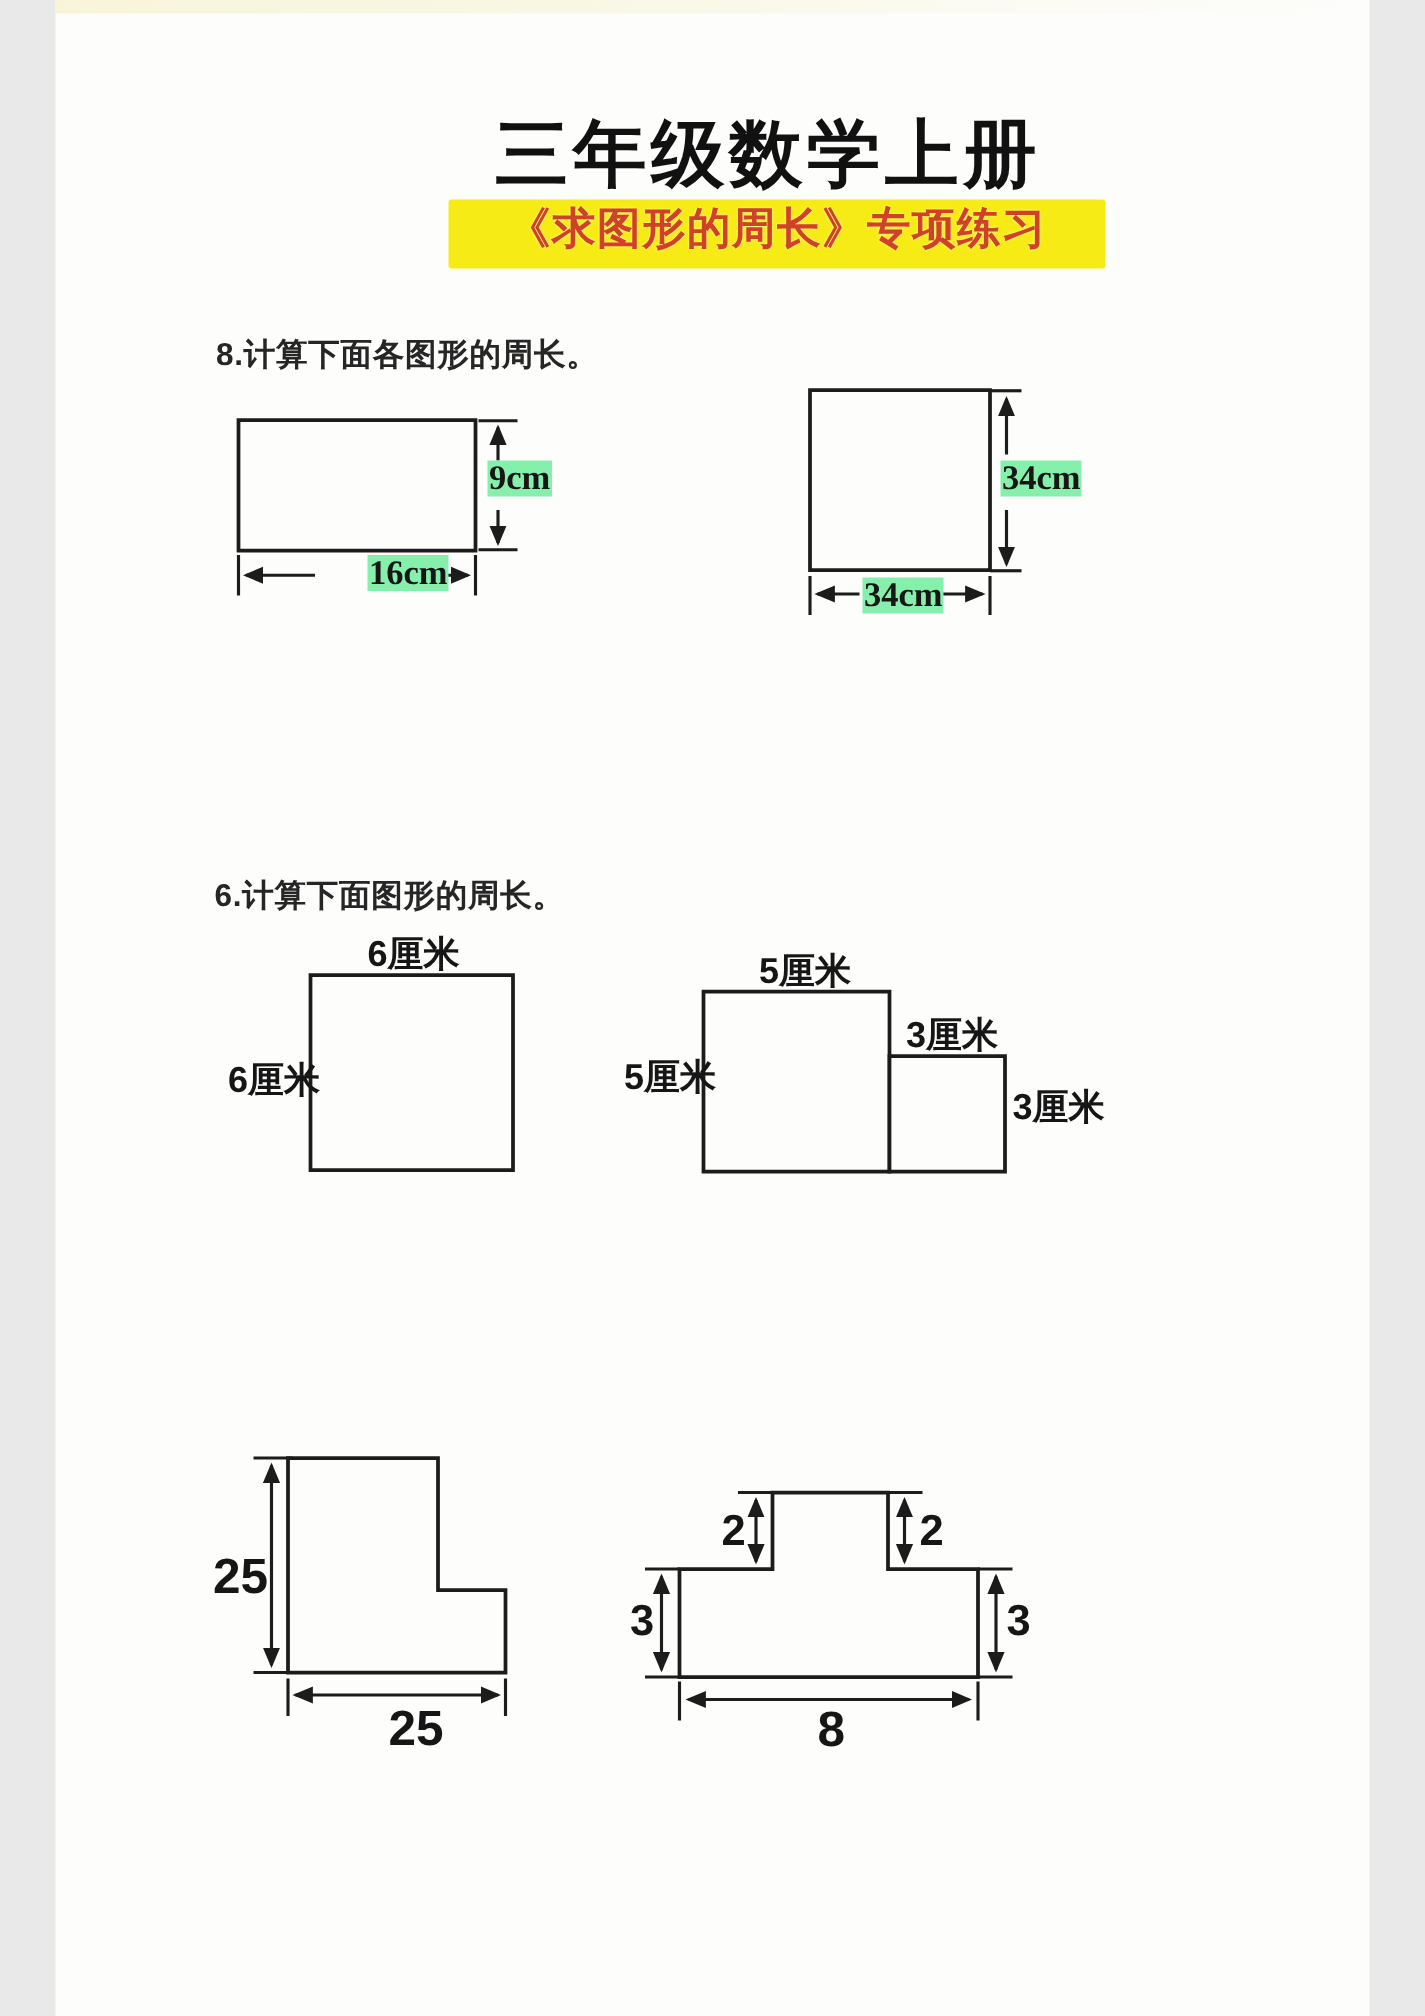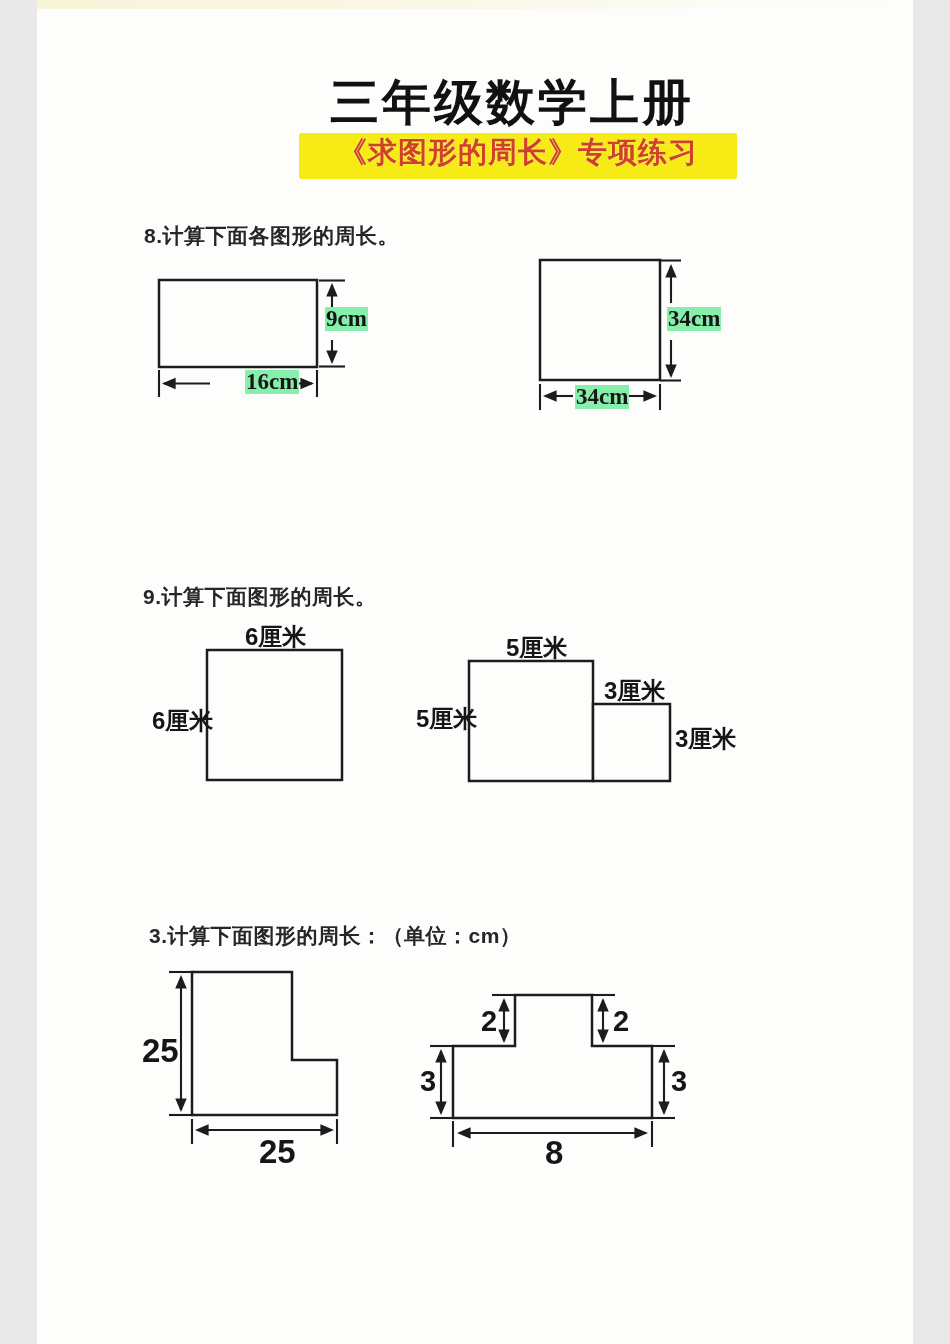--- a/index.html
+++ b/index.html
@@ -73,22 +73,21 @@
 
   <div class="top-strip"></div>
 
   <div class="title">三年级数学上册</div>
 
   <div class="banner">
     <span>《求图形的周长》专项练习</span>
   </div>
 
   <div class="prompt q1">8.计算下面各图形的周长。</div>
-  <div class="prompt q2">9.计算下面图形的周长。</div>
-  <div class="prompt q3">3.计算下面图形的周长：（单位：cm）</div>
+  <div class="prompt q2">6.计算下面图形的周长。</div>
 
   <svg class="figs" width="950" height="1344" viewBox="0 0 950 1344">
     <defs>
       <marker id="ah" viewBox="0 0 10 10" refX="8.5" refY="5" markerWidth="6.5" markerHeight="6.5" orient="auto-start-reverse">
         <path d="M0 0.8 L10 5 L0 9.2 Z" fill="#1c1c1c"></path>
       </marker>
     </defs>
 
     <g>
       <rect class="shape" x="122" y="280" width="158" height="87"></rect>

